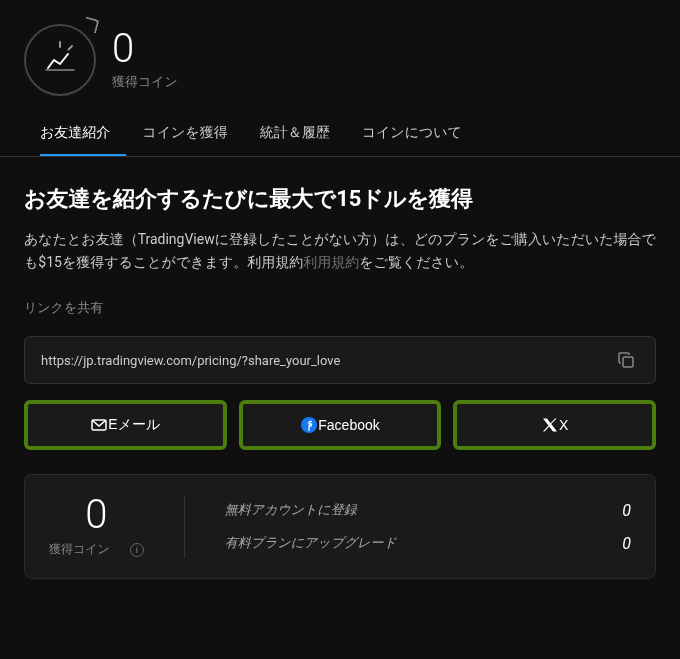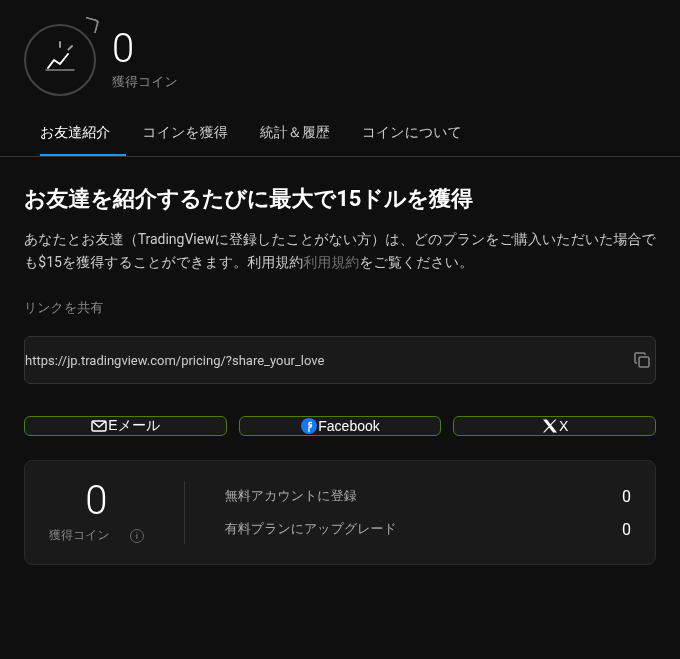--- a/index.html
+++ b/index.html
@@ -129,22 +129,22 @@
       color: #888;
       margin-bottom: 19px;
     }
 
     .link-share-box {
       display: flex;
       align-items: center;
       background-color: #1a1a1a;
       border: 1px solid #333;
       border-radius: 6px;
-      padding: 10px 0;
-      margin-bottom: 32px;
+      padding: 10px 16px;
+      margin-bottom: 16px;
       gap: 10px;
     }
 
     .link-share-url {
       flex: 1;
       font-size: 13px;
       color: #cccccc;
       overflow: hidden;
       text-overflow: ellipsis;
       white-space: nowrap;
@@ -167,22 +167,22 @@
       display: flex;
       gap: 12px;
       margin-bottom: 24px;
     }
 
     .share-btn {
       flex: 1;
       display: flex;
       align-items: center;
       justify-content: center;
-      padding: 0 16px;
-      border: 1px solid #4d7c0f;
+      padding: 12px 16px;
+      border: 4px solid #4d7c0f;
       border-radius: 6px;
       background-color: #1a1a1a;
       color: #ffffff;
       font-size: 14px;
       cursor: pointer;
       transition: background-color 0.2s;
       white-space: nowrap;
     }
 
     .share-btn .btn-icon {
@@ -250,20 +250,21 @@
       flex: 1;
       display: flex;
       flex-direction: column;
       gap: 14px;
     }
 
     .stats-row {
       display: flex;
       justify-content: space-between;
       align-items: center;
+      font-style: italic;
     }
 
     .stats-row-label {
       font-size: 13px;
       color: #aaa;
     }
 
     .stats-row-value {
       font-size: 16px;
       font-weight: 400;

